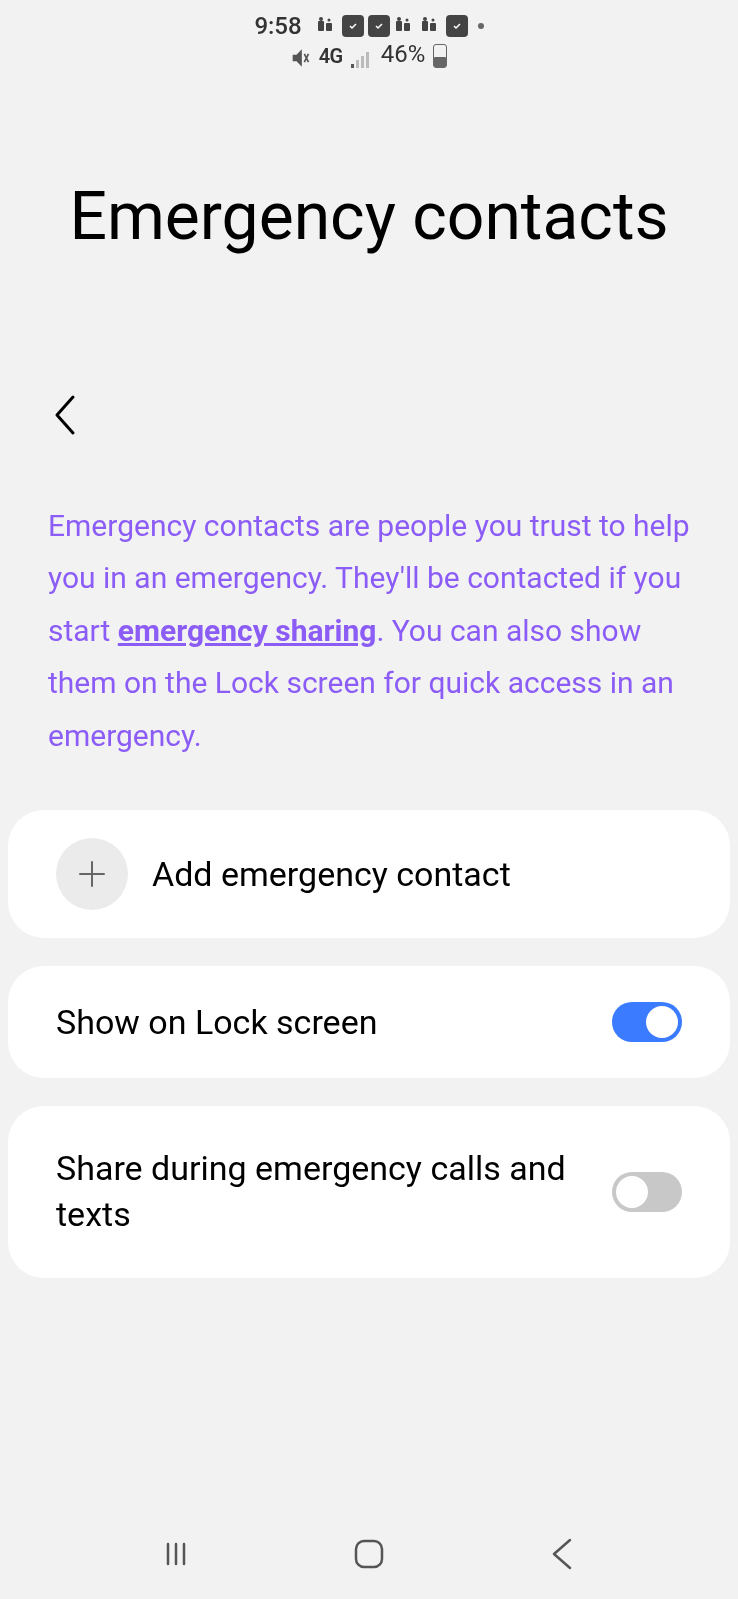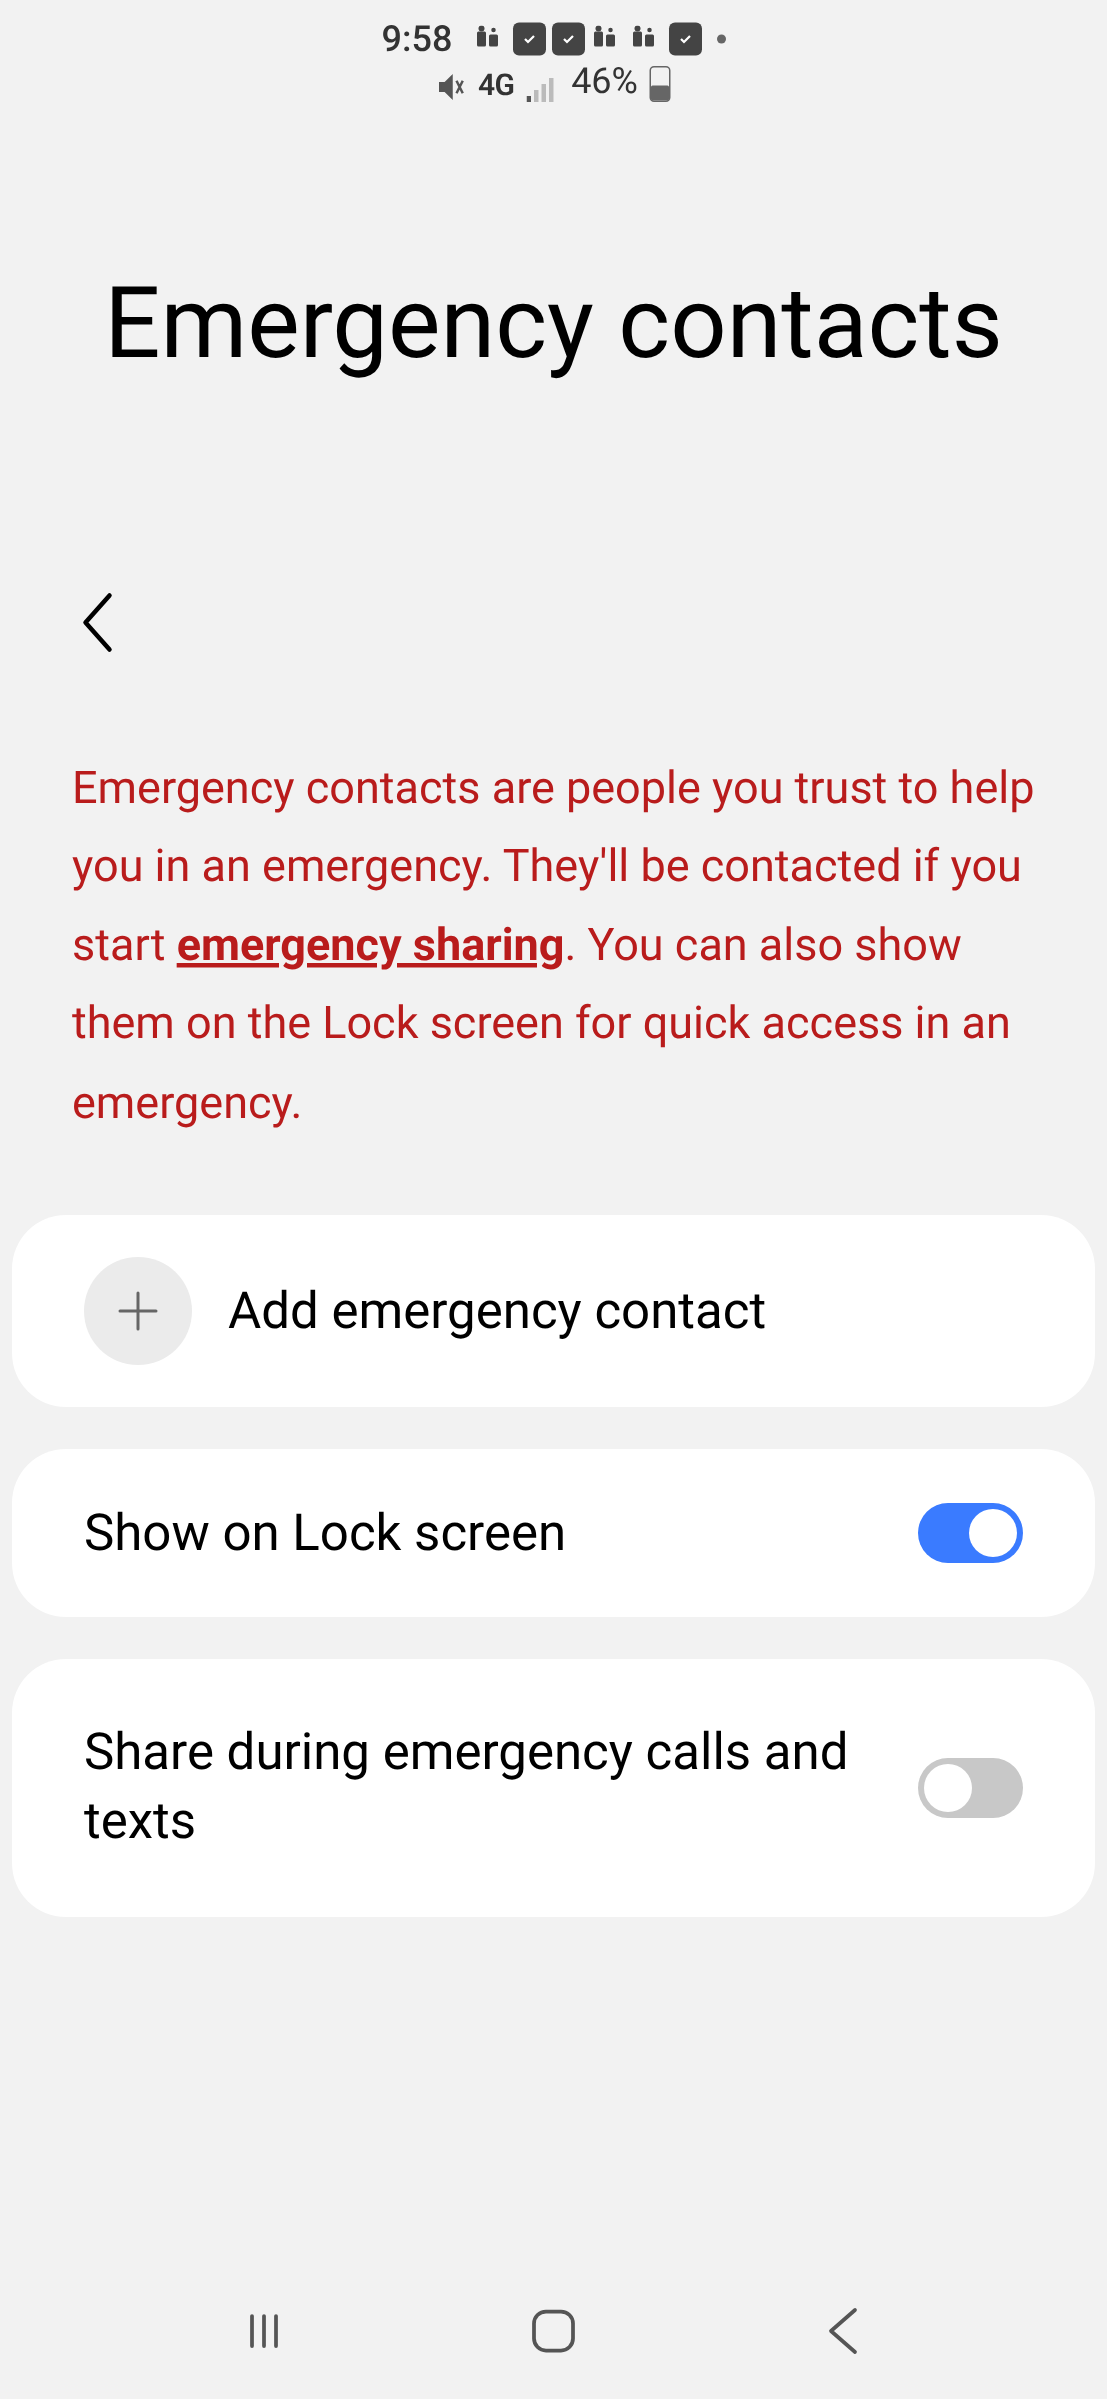--- a/index.html
+++ b/index.html
@@ -127,21 +127,21 @@
       align-items: center;
       justify-content: center;
       cursor: pointer;
     }
     
     .description {
       padding: 0 48px;
       margin-top: 60px;
       font-size: 30px;
       line-height: 1.75;
-      color: #b91c1c;
+      color: #8b5cf6;
     }
     
     .description-link {
       font-weight: 700;
       text-decoration: underline;
       cursor: pointer;
     }
     
     .card {
       background: #fff;

